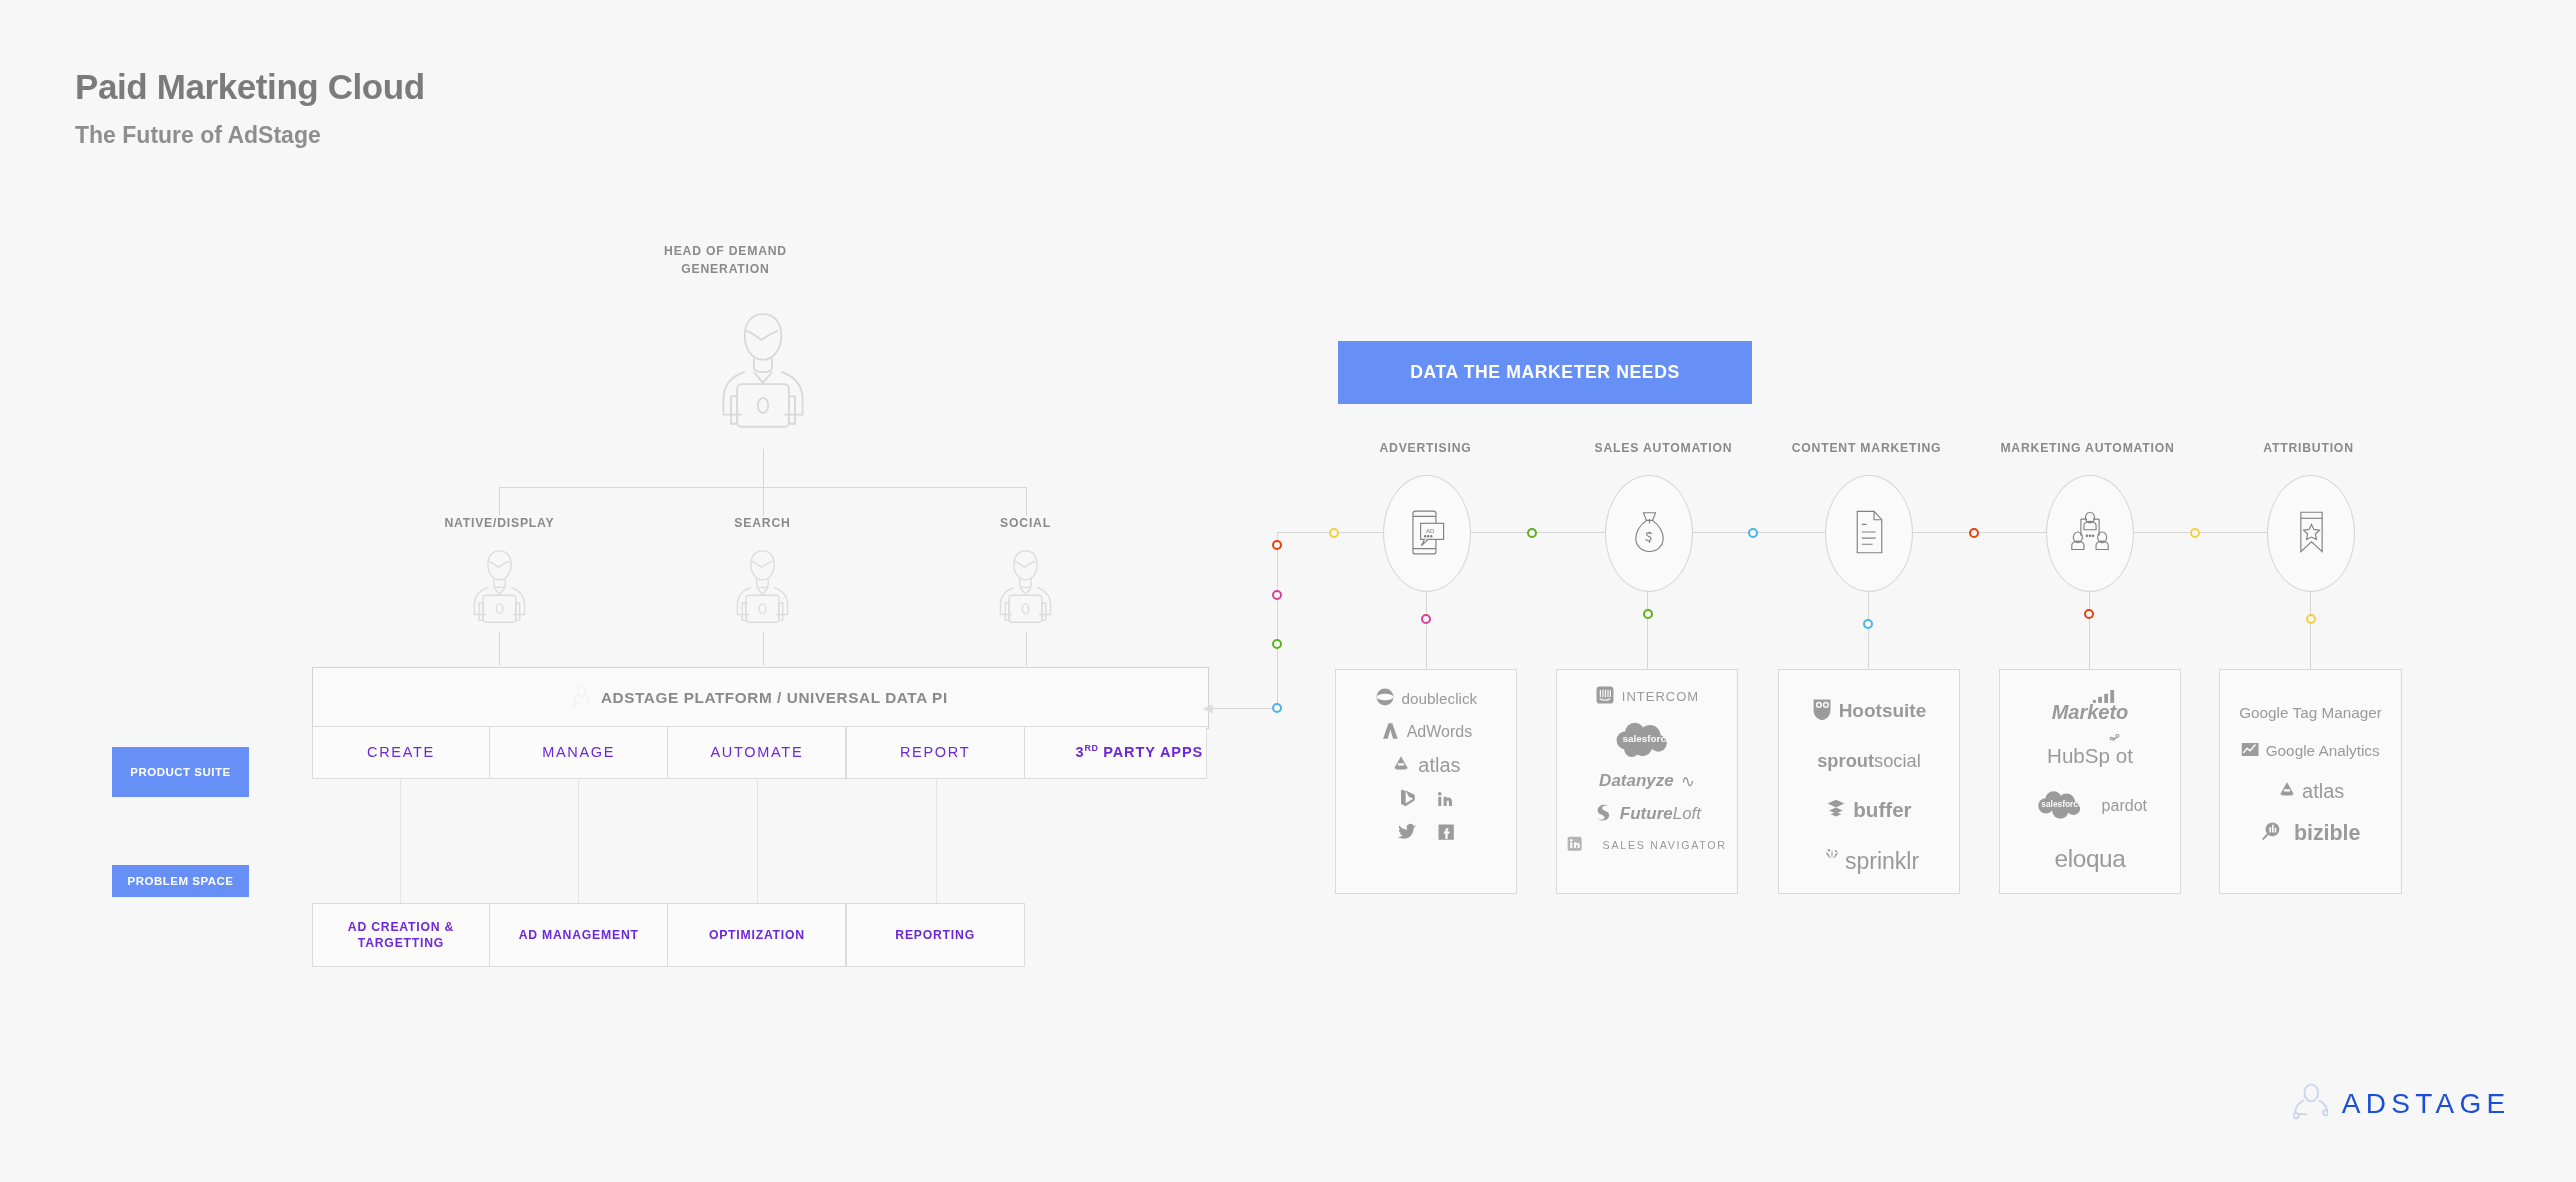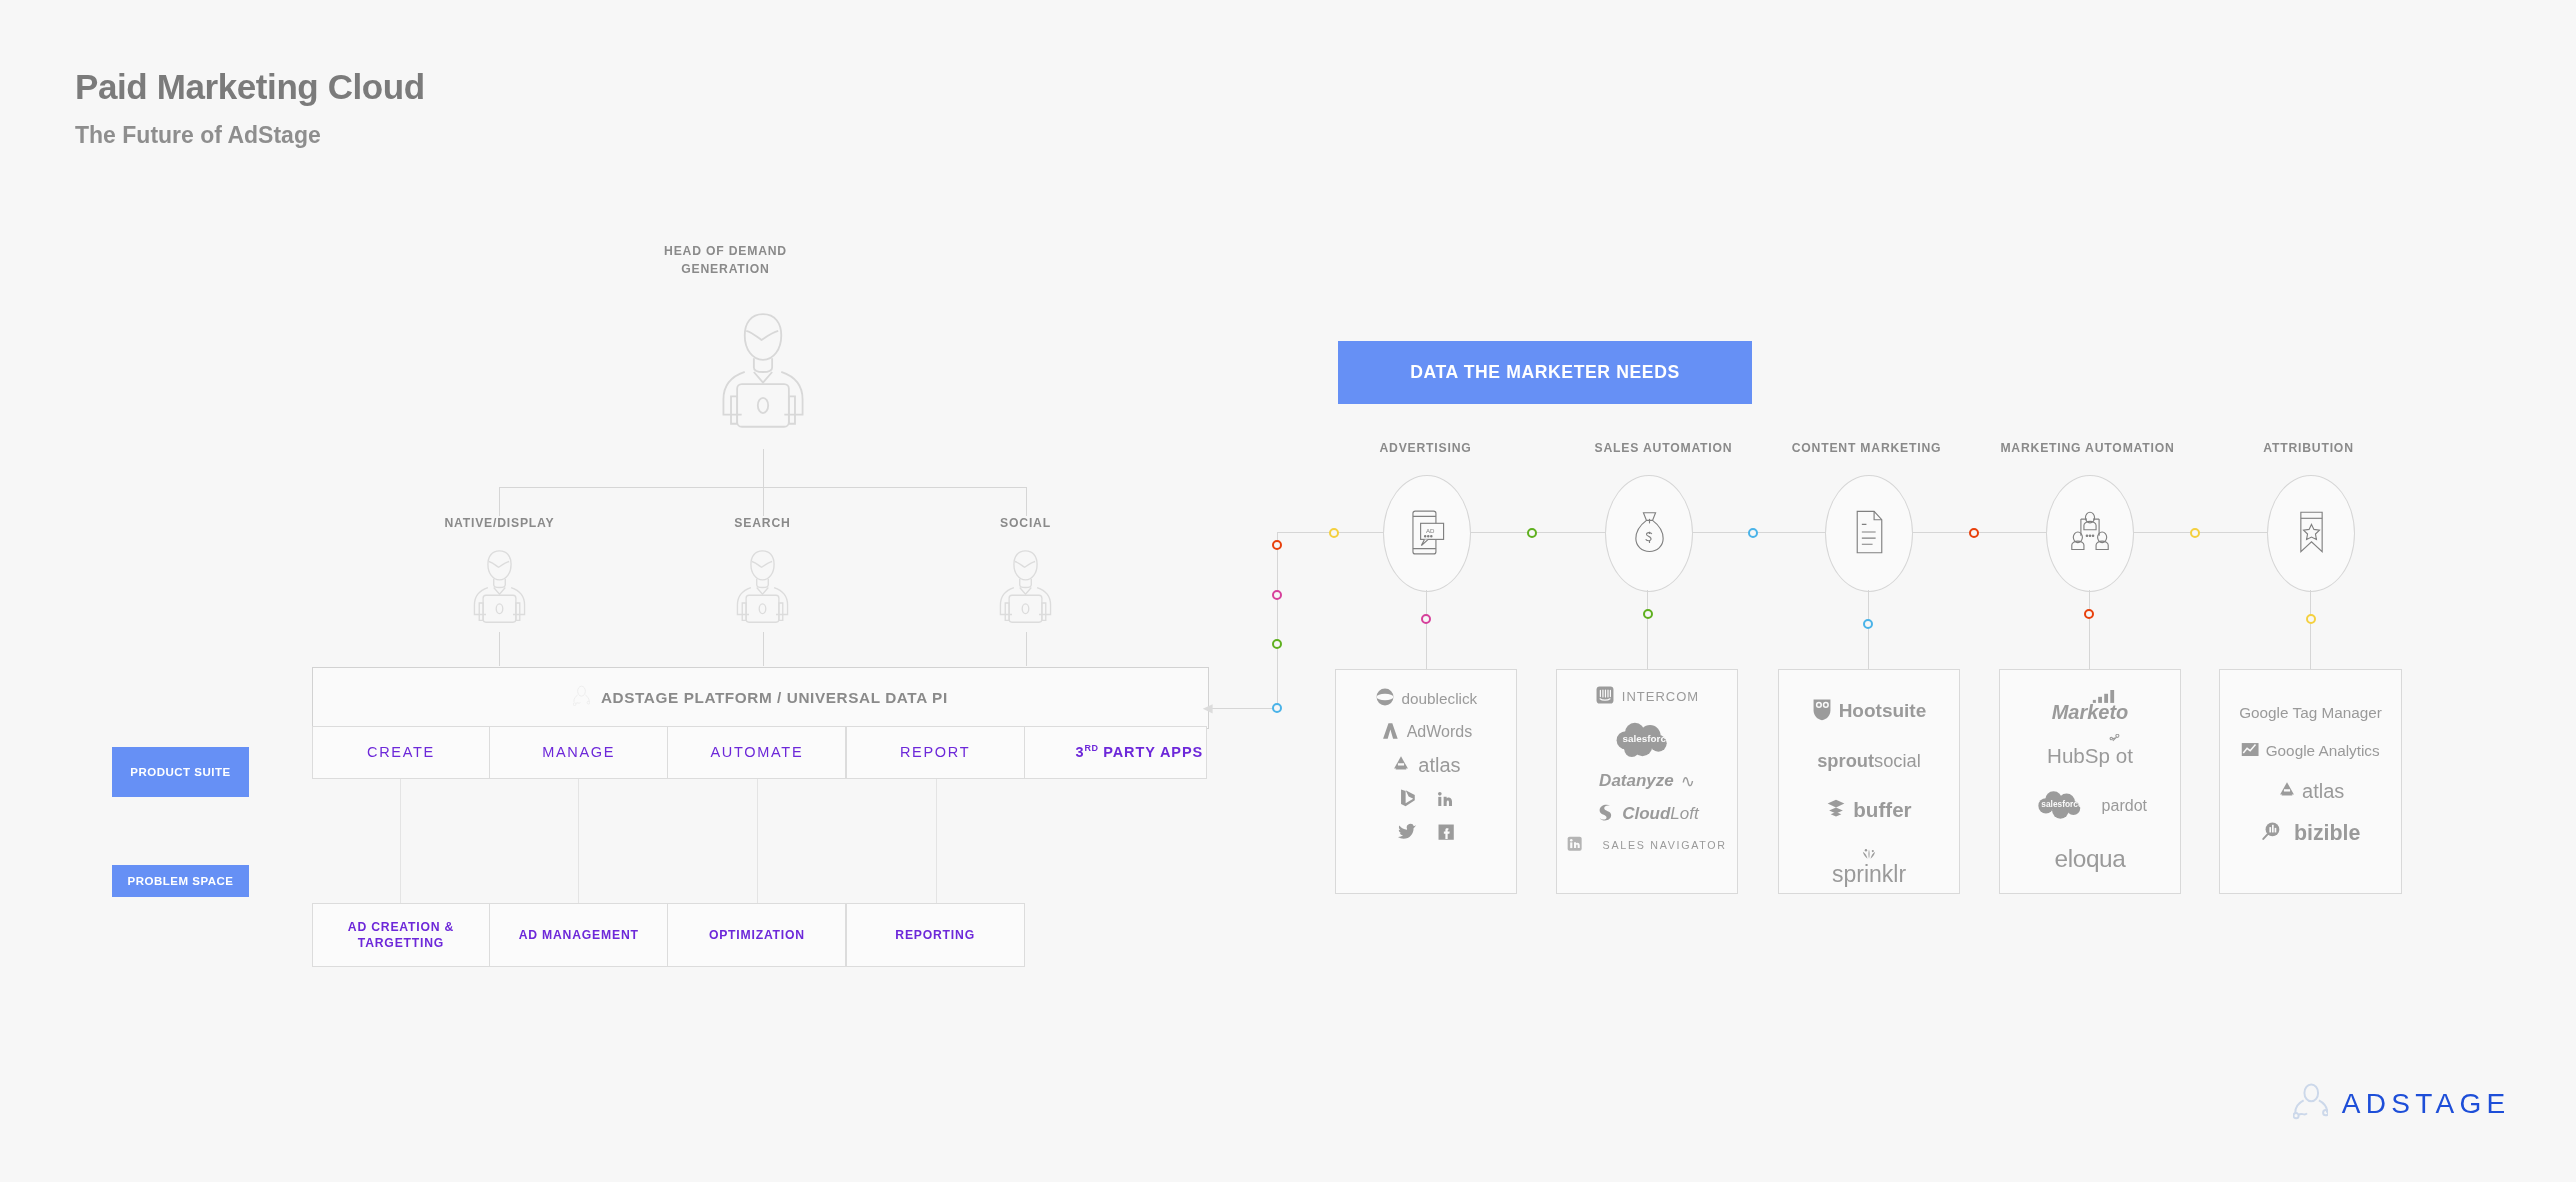--- a/index.html
+++ b/index.html
@@ -458,21 +458,21 @@
     <div class="logo-row">
       <span class="lg-text" style="font-size:17px;font-style:italic;font-weight:bold;">Datanyze</span>
       <span style="color:#9b9b9b;font-size:17px;">∿</span>
     </div>
     <div class="logo-row">
       <span>
         <svg width="20" height="20" viewBox="0 0 26 26">
             <path d="M20 5c-5-3-14-1-14 6 0 6 9 5 9 9 0 3-5 4-9 1 4 5 15 4 15-4 0-6-9-5-9-9 0-3 4-4 8-3z" fill="#9b9b9b"></path>
           </svg>
       </span>
-      <span class="lg-text" style="font-size:17px;font-style:italic;"><b>Cloud</b>Loft</span>
+      <span class="lg-text" style="font-size:17px;font-style:italic;"><b>Future</b>Loft</span>
     </div>
     <div class="logo-row" style="gap:20px;">
       <span>
         <svg width="15.3" height="15.3" viewBox="0 0 24 24">
             <rect x="1" y="1" width="22" height="22" rx="3" fill="#b4b4b4"></rect>
             <rect x="5" y="10" width="3.4" height="9" fill="#fafafa"></rect>
             <circle cx="6.7" cy="6.6" r="2" fill="#fafafa"></circle>
             <path d="M11 10h3.2v1.5c.9-1.7 5.8-1.8 5.8 3.2V19h-3.3v-4c0-2.3-2.4-2.2-2.4 0v4H11z" fill="#fafafa"></path>
           </svg>
       </span>
@@ -499,21 +499,21 @@
     <div class="logo-row">
       <span>
         <svg width="20" height="18.3" viewBox="0 0 26 24">
             <path d="M13 1l11 5-11 5L2 6z" fill="#9b9b9b"></path>
             <path d="M13 11l9 4-9 4-9-4z" fill="#9b9b9b"></path>
             <path d="M13 17l7 3-7 3-7-3z" fill="#9b9b9b"></path>
           </svg>
       </span>
       <span class="lg-text" style="font-size:20.6px;font-weight:bold;">buffer</span>
     </div>
-    <div style="display:flex;flex-direction:column;align-items:center;">
+    <div style="display:flex;flex-direction:row;align-items:flex-start;">
       <span style="margin-bottom:-4.6px;">
         <svg width="26" height="15.3" viewBox="0 0 34 20" fill="#9b9b9b">
             <path d="M17 2c1 4 1 8 0 12-1-4-1-8 0-12z"></path>
             <path d="M9 5c3 2 5 5 6 9-3-2-5-5-6-9z"></path>
             <path d="M25 5c-3 2-5 5-6 9 3-2 5-5 6-9z"></path>
             <circle cx="13" cy="3" r="1.6"></circle>
             <circle cx="22" cy="4" r="1.4"></circle>
           </svg>
       </span>
       <span class="lg-text" style="font-size:23px;">sprinklr</span>

